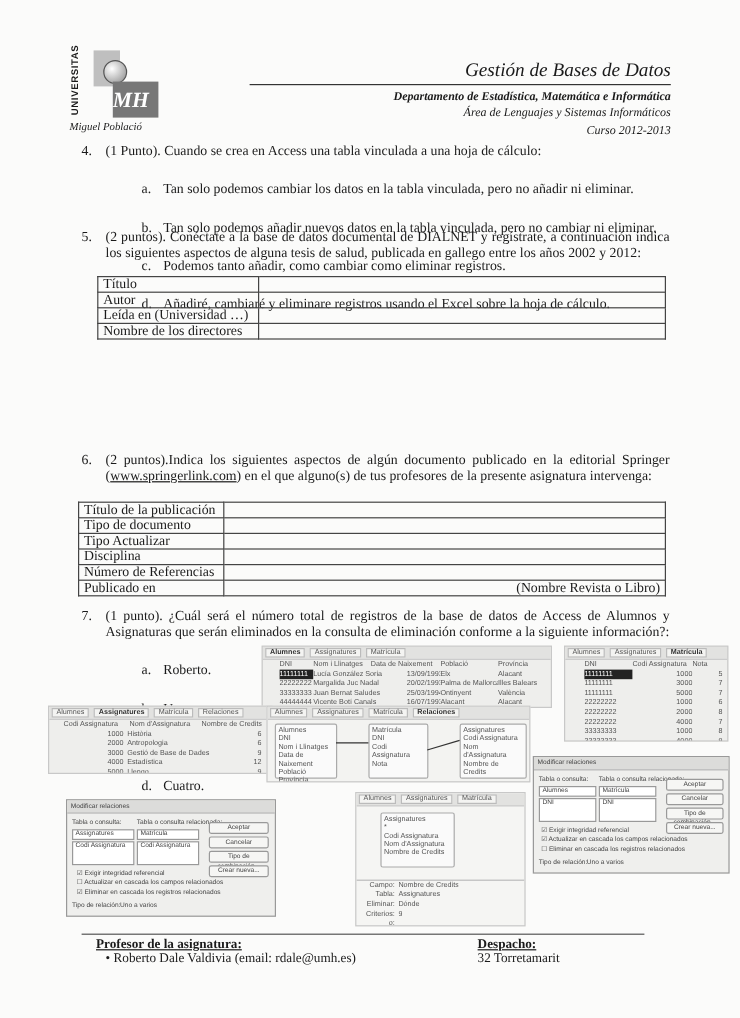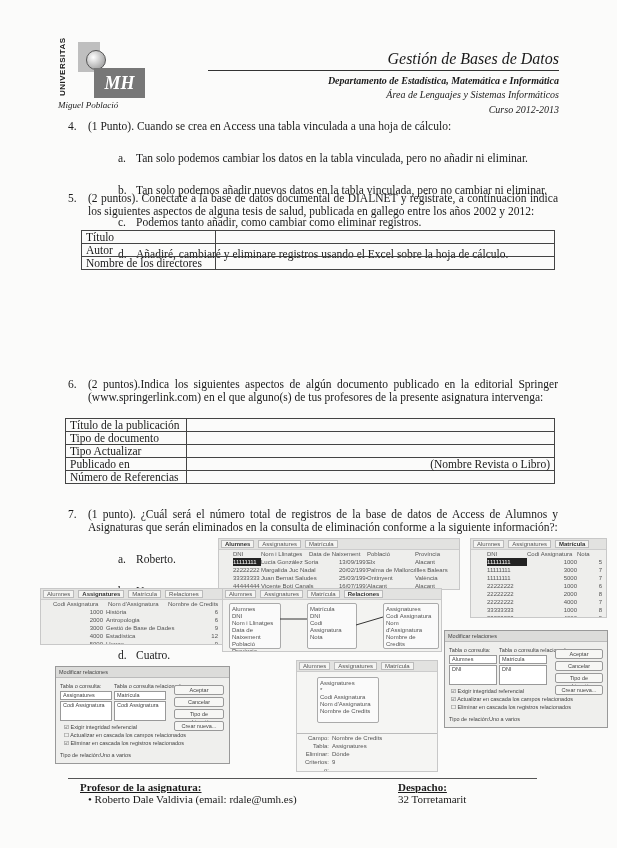--- a/index.html
+++ b/index.html
@@ -2,21 +2,21 @@
 <html><head>
 <meta charset="utf-8">
 <style>
   html,body{margin:0;padding:0;}
   body{width:617px;height:848px;background:#fbfbfa;position:relative;overflow:hidden;font-family:"Liberation Serif",serif;color:#1a1a1a;}
   .abs{position:absolute;}
   .logo-box{left:58px;top:40px;width:72px;height:72px;}
   .logo-vert{position:absolute;left:0;top:2px;width:12px;height:54px;font:bold 8px "Liberation Sans",sans-serif;writing-mode:vertical-rl;transform:rotate(180deg);letter-spacing:0.5px;}
   .logo-sq1{position:absolute;left:20px;top:2px;width:22px;height:30px;background:#bfbfbf;}
   .logo-circ{position:absolute;left:28px;top:10px;width:18px;height:18px;border-radius:50%;background:radial-gradient(circle at 35% 35%,#fff,#888);border:1px solid #555;}
-  .logo-sq2{position:absolute;left:36px;top:28px;width:51px;height:30px;background:#777;color:#fff;font:italic bold 18px "Liberation Serif",serif;text-align:center;line-height:30px;}
+  .logo-sq2{position:absolute;left:36px;top:28px;width:38px;height:30px;background:#777;color:#fff;font:italic bold 18px "Liberation Serif",serif;text-align:left;line-height:30px;}
   .logo-name{position:absolute;left:0;top:60px;font:italic 9px "Liberation Serif",serif;white-space:nowrap;}
   .hdr-title{right:58px;top:50px;font:italic 16px "Liberation Serif",serif;}
   .hdr-line{left:208px;right:58px;top:70px;border-top:1px solid #333;}
   .hdr-dept{right:58px;top:75px;font:italic bold 10px "Liberation Serif",serif;text-align:right;}
   .hdr-area{right:58px;top:89px;font:italic 10px "Liberation Serif",serif;}
   .hdr-curso{right:58px;top:104px;font:italic 10px "Liberation Serif",serif;}
   .q{left:68px;width:490px;font-size:11.5px;line-height:13px;}
   .qnum{position:absolute;left:0;}
   .qtext{margin-left:20px;text-align:justify;}
   .opt{position:relative;margin-left:50px;}
@@ -87,51 +87,59 @@
   <tbody>
       <tr>
         <td style="width:125px">Título</td>
         <td></td>
       </tr>
   <tr>
         <td>Autor</td>
         <td></td>
       </tr>
   <tr>
+        <td>Leída en (Universidad …)</td>
+        <td></td>
+      </tr>
+  <tr>
         <td>Nombre de los directores</td>
         <td></td>
       </tr>
 </tbody>
   </table>
 
 <div class="abs q" style="top:378px;">
   <span class="qnum">6.</span>
-  <div class="qtext"><span>(2 puntos).Indica los siguientes aspectos de algún documento publicado en la editorial Springer (</span><span style="">www.springerlink.com</span><span>) en el que alguno(s) de tus profesores de la presente asignatura intervenga:</span></div>
+  <div class="qtext"><span>(2 puntos).Indica los siguientes aspectos de algún documento publicado en la editorial Springer (</span><span style="text-decoration:underline">www.springerlink.com</span><span>) en el que alguno(s) de tus profesores de la presente asignatura intervenga:</span></div>
 </div>
 <table class="f" style="left:65px;top:418px;width:490px;">
   <tbody>
       <tr>
         <td style="width:112px">Título de la publicación</td>
         <td></td>
       </tr>
   <tr>
         <td>Tipo de documento</td>
         <td></td>
       </tr>
   <tr>
         <td>Tipo Actualizar</td>
         <td></td>
       </tr>
   <tr>
+        <td>Disciplina</td>
+        <td></td>
+      </tr>
+  <tr>
+        <td>Número de Referencias</td>
+        <td></td>
+      </tr>
+  <tr>
         <td>Publicado en</td>
         <td style="text-align:right">(Nombre Revista o Libro)</td>
-      </tr>
-  <tr>
-        <td>Número de Referencias</td>
-        <td></td>
       </tr>
 </tbody>
   </table>
 
 <div class="abs q" style="top:508px;">
   <span class="qnum">7.</span>
   <div class="qtext">(1 punto). ¿Cuál será el número total de registros de la base de datos de Access de Alumnos y Asignaturas que serán eliminados en la consulta de eliminación conforme a la siguiente información?:</div>
 </div>
 <div class="abs" style="left:68px;top:534px;width:150px;font-size:11.5px;line-height:13px;">
   <div class="opt">

